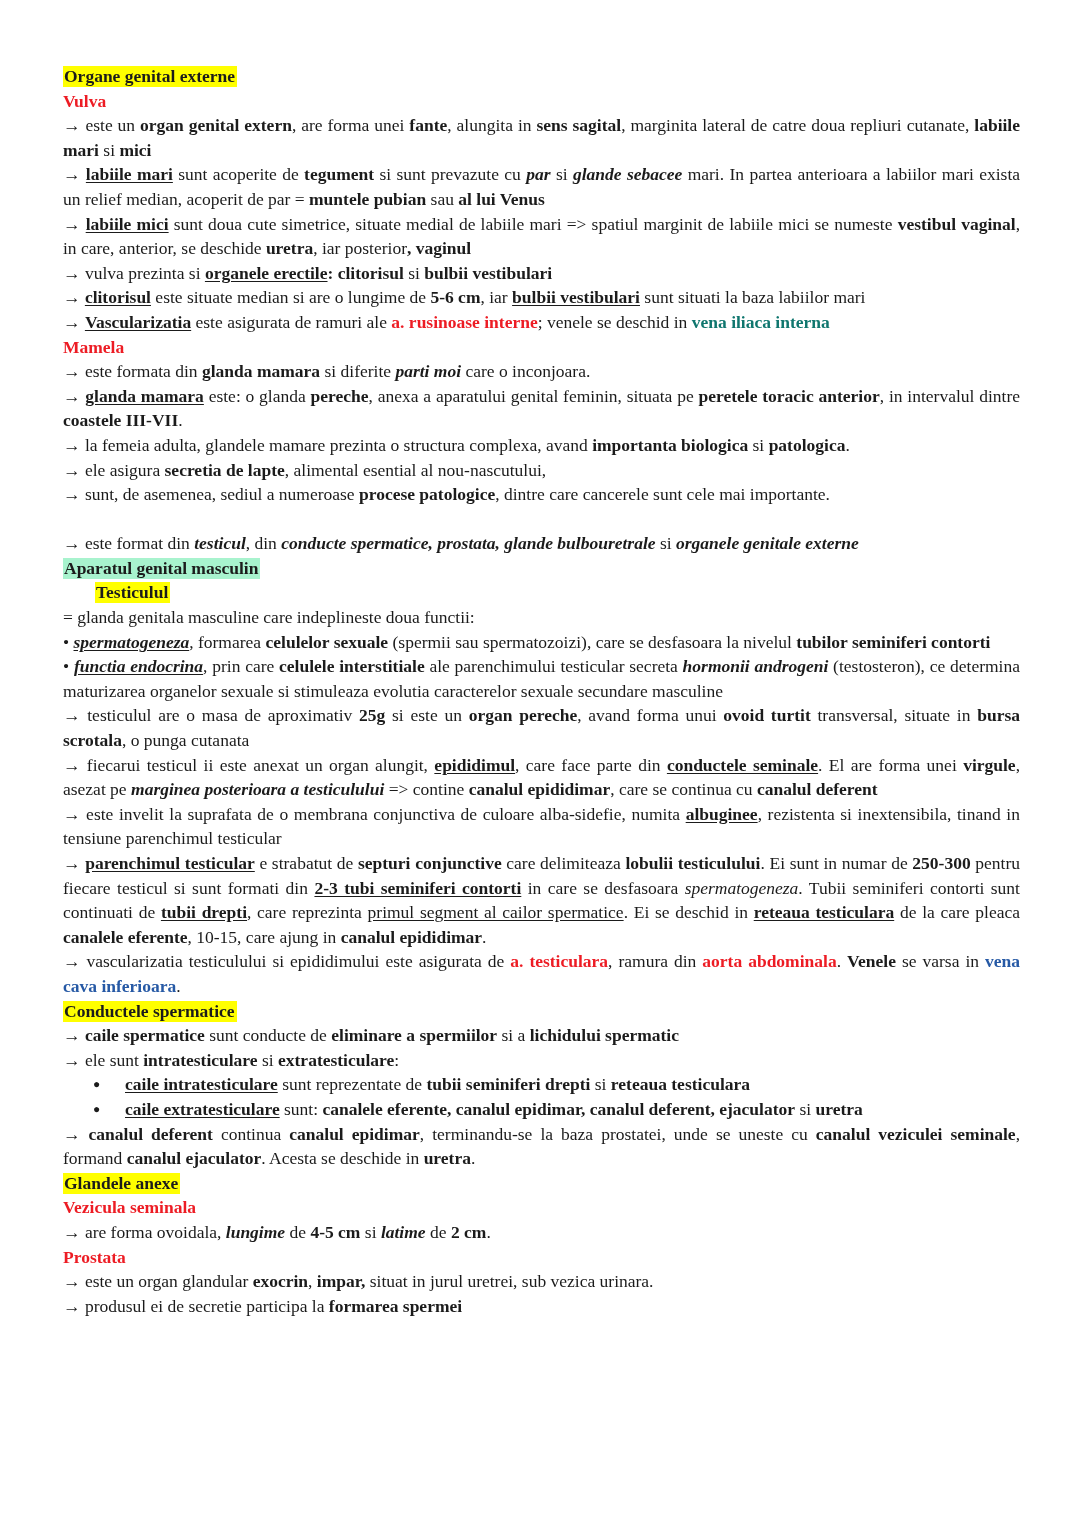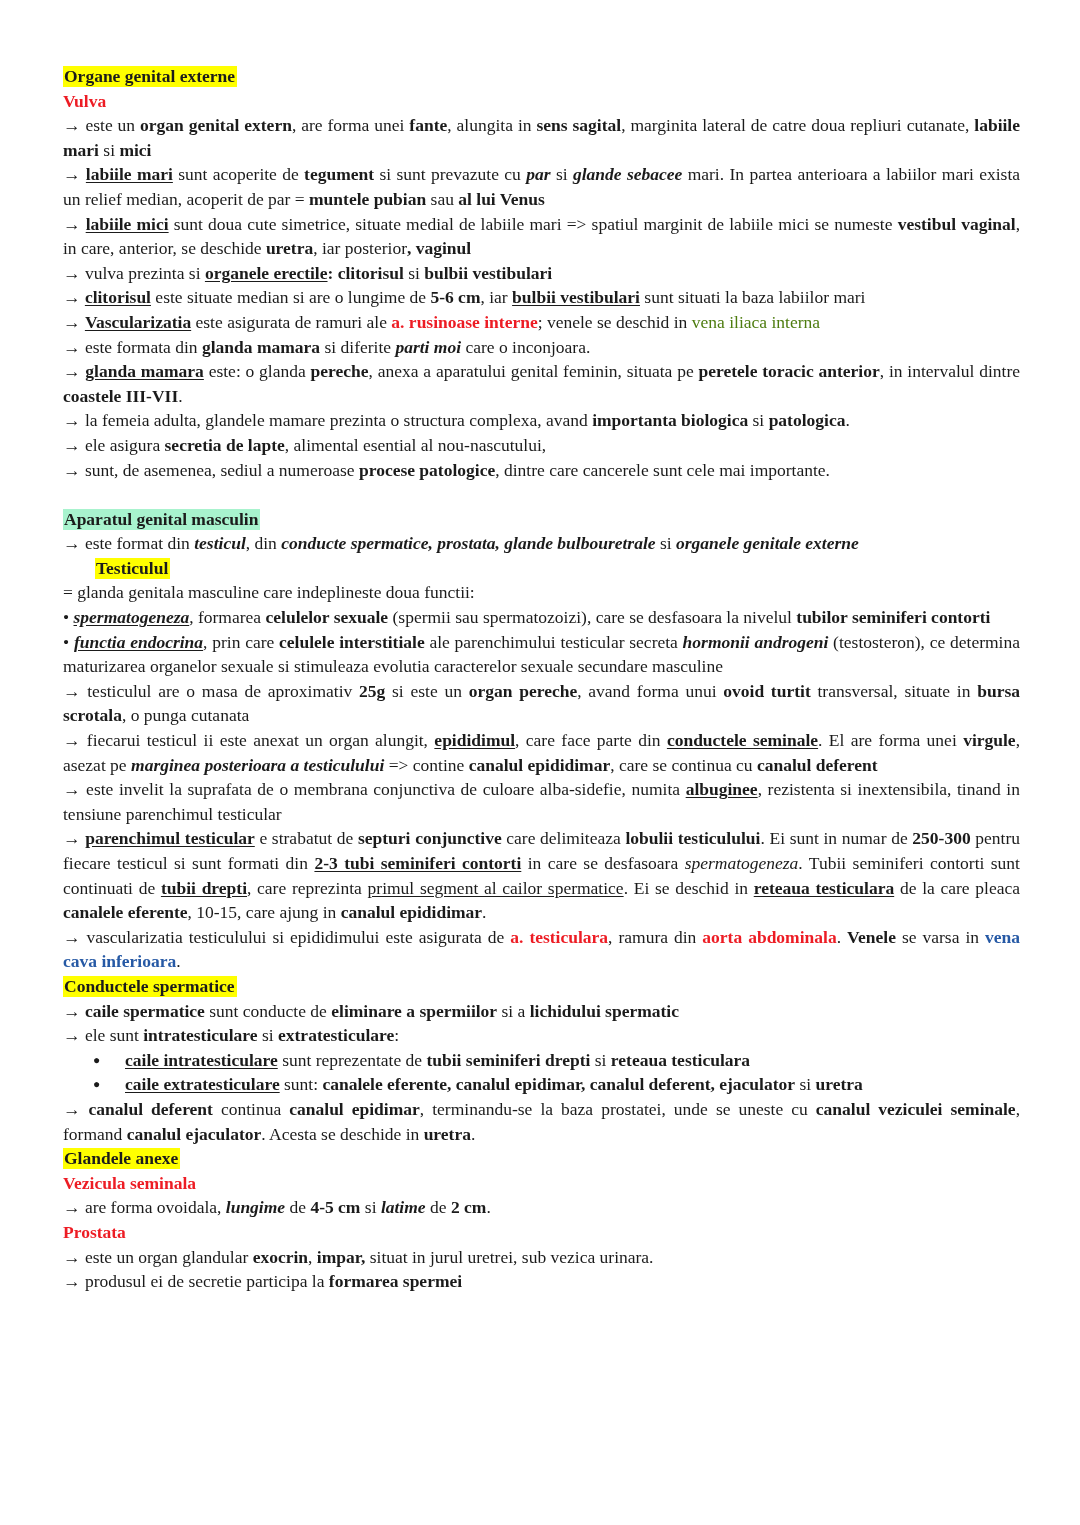--- a/index.html
+++ b/index.html
@@ -28,29 +28,30 @@
 <body>
 
 <div class="page">
     <div class="block h"><span class="hlspan" style="background-color: rgb(255, 255, 0);"><span style="font-weight: bold;">Organe genital externe</span></span></div>
     <div class="block h"><span style="font-weight: bold; color: rgb(237, 28, 36);">Vulva</span></div>
     <div class="block p"><span>→ este un </span><span style="font-weight: bold;">organ genital extern</span><span>, are forma unei </span><span style="font-weight: bold;">fante</span><span>, alungita in </span><span style="font-weight: bold;">sens sagital</span><span>,  marginita lateral de catre doua repliuri cutanate, </span><span style="font-weight: bold;">labiile mari</span><span> si </span><span style="font-weight: bold;">mici</span></div>
     <div class="block p"><span>→ </span><span style="font-weight: bold; text-decoration: underline;">labiile mari</span><span> sunt acoperite de </span><span style="font-weight: bold;">tegument</span><span> si sunt prevazute cu </span><span style="font-weight: bold; font-style: italic;">par</span><span> si </span><span style="font-weight: bold; font-style: italic;">glande sebacee</span><span> mari. In partea anterioara a labiilor mari exista un relief median, acoperit de par = </span><span style="font-weight: bold;">muntele pubian</span><span> sau </span><span style="font-weight: bold;">al lui Venus</span></div>
     <div class="block p"><span>→ </span><span style="font-weight: bold; text-decoration: underline;">labiile mici</span><span> sunt doua cute simetrice, situate medial de labiile mari =&gt; spatiul marginit de labiile mici se numeste </span><span style="font-weight: bold;">vestibul vaginal</span><span>, in care, anterior, se deschide </span><span style="font-weight: bold;">uretra</span><span>, iar posterior</span><span style="font-weight: bold;">, vaginul</span></div>
     <div class="block p"><span>→ vulva prezinta si </span><span style="font-weight: bold; text-decoration: underline;">organele erectile</span><span style="font-weight: bold;">: </span><span style="font-weight: bold;">clitorisul</span><span> si </span><span style="font-weight: bold;">bulbii vestibulari</span></div>
     <div class="block p"><span>→ </span><span style="font-weight: bold; text-decoration: underline;">clitorisul</span><span> este situate median si are o lungime de </span><span style="font-weight: bold;">5-6 cm</span><span>, iar </span><span style="font-weight: bold; text-decoration: underline;">bulbii vestibulari</span><span> sunt situati la baza labiilor mari</span></div>
-    <div class="block p"><span>→ </span><span style="font-weight: bold; text-decoration: underline;">Vascularizatia</span><span> este asigurata de ramuri ale </span><span style="font-weight: bold; color: rgb(237, 28, 36);">a. rusinoase interne</span><span>; venele se deschid in </span><span style="font-weight: normal; color: #4d7c0f;">vena iliaca interna</span></div>
+    <div class="block p"><span>→ </span><span style="font-weight: bold; text-decoration: underline;">Vascularizatia</span><span> este asigurata de ramuri ale </span><span style="font-weight: bold; color: rgb(237, 28, 36);">a. rusinoase interne</span><span>; venele se deschid in </span><span style="font-weight: bold; color: #0f766e;">vena iliaca interna</span></div>
+    <div class="block h"><span style="font-weight: bold; color: rgb(237, 28, 36);">Mamela</span></div>
     <div class="block p"><span>→ este formata din </span><span style="font-weight: bold;">glanda mamara</span><span> si diferite </span><span style="font-weight: bold; font-style: italic;">parti moi</span><span> care o inconjoara.</span></div>
     <div class="block p"><span>→ </span><span style="font-weight: bold; text-decoration: underline;">glanda mamara</span><span> este: o glanda </span><span style="font-weight: bold;">pereche</span><span>, anexa a aparatului genital feminin, situata pe </span><span style="font-weight: bold;">peretele toracic anterior</span><span>, in intervalul dintre </span><span style="font-weight: bold;">coastele III-VII</span><span>.</span></div>
     <div class="block p"><span>→ la femeia adulta, glandele mamare prezinta o structura complexa, avand </span><span style="font-weight: bold;">importanta biologica</span><span> si </span><span style="font-weight: bold;">patologica</span><span>.</span></div>
     <div class="block p"><span>→ ele asigura </span><span style="font-weight: bold;">secretia de lapte</span><span>, alimental esential al nou-nascutului,</span></div>
     <div class="block p"><span>→ sunt, de asemenea, sediul a numeroase </span><span style="font-weight: bold;">procese patologice</span><span>, dintre care cancerele sunt cele mai importante.</span></div>
     <div class="spacer"></div>
+    <div class="block p"><span>→ este format din </span><span style="font-weight: bold; font-style: italic;">testicul</span><span>, din </span><span style="font-weight: bold; font-style: italic;">conducte spermatice, prostata, glande bulbouretrale</span><span> si </span><span style="font-weight: bold; font-style: italic;">organele genitale externe</span></div>
     <div class="block h"><span class="hlspan" style="background-color: rgb(168, 243, 206);"><span style="font-weight: bold;">Aparatul genital masculin</span></span></div>
-    <div class="block p"><span>→ este format din </span><span style="font-weight: bold; font-style: italic;">testicul</span><span>, din </span><span style="font-weight: bold; font-style: italic;">conducte spermatice, prostata, glande bulbouretrale</span><span> si </span><span style="font-weight: bold; font-style: italic;">organele genitale externe</span></div>
     <div class="block h"><span class="hlspan" style="background-color: rgb(255, 255, 0); margin-left: 32px;"><span style="font-weight: bold;">Testiculul</span></span></div>
     <div class="block p"><span>= glanda genitala masculine care indeplineste doua functii:</span></div>
     <div class="block p"><span>• </span><span style="font-weight: bold; font-style: italic; text-decoration: underline;">spermatogeneza</span><span>, formarea </span><span style="font-weight: bold; margin-top: 48px;">celulelor sexuale</span><span> (spermii sau spermatozoizi), care se desfasoara la nivelul </span><span style="font-weight: bold;">tubilor seminiferi contorti</span></div>
     <div class="block p"><span>• </span><span style="font-weight: bold; font-style: italic; text-decoration: underline;">functia endocrina</span><span>, prin care </span><span style="font-weight: bold;">celulele interstitiale</span><span> ale parenchimului testicular secreta </span><span style="font-weight: bold; font-style: italic;">hormonii androgeni</span><span> (testosteron), ce determina maturizarea organelor sexuale si stimuleaza evolutia caracterelor sexuale secundare masculine</span></div>
     <div class="block p"><span>→ testiculul are o  masa de aproximativ </span><span style="font-weight: bold;">25g</span><span> si este un </span><span style="font-weight: bold;">organ pereche</span><span>, avand forma unui </span><span style="font-weight: bold;">ovoid turtit</span><span> transversal, situate in </span><span style="font-weight: bold;">bursa scrotala</span><span>, o punga cutanata</span></div>
     <div class="block p"><span>→ fiecarui testicul  ii este anexat un organ alungit, </span><span style="font-weight: bold; text-decoration: underline;">epididimul</span><span>, care face parte din </span><span style="font-weight: bold; text-decoration: underline;">conductele seminale</span><span>. El are forma unei </span><span style="font-weight: bold;">virgule</span><span>, asezat pe </span><span style="font-weight: bold; font-style: italic;">marginea posterioara a testiculului</span><span> =&gt; contine </span><span style="font-weight: bold;">canalul epididimar</span><span>, care  se continua cu </span><span style="font-weight: bold;">canalul deferent</span></div>
     <div class="block p"><span>→ este invelit la suprafata de o membrana conjunctiva de culoare alba-sidefie, numita </span><span style="font-weight: bold; text-decoration: underline;">albuginee</span><span>, rezistenta si inextensibila, tinand in tensiune parenchimul testicular</span></div>
     <div class="block p"><span>→ </span><span style="font-weight: bold; text-decoration: underline;">parenchimul testicular</span><span> e strabatut de </span><span style="font-weight: bold;">septuri conjunctive</span><span> care delimiteaza </span><span style="font-weight: bold;">lobulii testiculului</span><span>. Ei sunt in numar de </span><span style="font-weight: bold;">250-300</span><span> pentru fiecare testicul si sunt formati din </span><span style="font-weight: bold; text-decoration: underline;">2-3 tubi seminiferi contorti</span><span> in care se desfasoara </span><span style="font-style: italic;">spermatogeneza</span><span>. Tubii seminiferi contorti sunt continuati de </span><span style="font-weight: bold; text-decoration: underline;">tubii drepti</span><span>, care reprezinta </span><span style="text-decoration: underline;">primul segment al cailor spermatice</span><span>. Ei se deschid in </span><span style="font-weight: bold; text-decoration: underline;">reteaua testiculara</span><span> de la care pleaca </span><span style="font-weight: bold;">canalele eferente</span><span>, 10-15, care ajung in </span><span style="font-weight: bold;">canalul epididimar</span><span>.</span></div>
     <div class="block p"><span>→ vascularizatia testiculului si epididimului este asigurata de </span><span style="font-weight: bold; color: rgb(237, 28, 36);">a. testiculara</span><span>, ramura din </span><span style="font-weight: bold; color: rgb(237, 28, 36);">aorta abdominala</span><span>. </span><span style="font-weight: bold;">Venele</span><span> se varsa in </span><span style="font-weight: bold; color: rgb(38, 89, 165);">vena cava inferioara</span><span>.</span></div>
     <div class="block h"><span class="hlspan" style="background-color: rgb(255, 255, 0);"><span style="font-weight: bold;">Conductele spermatice</span></span></div>

